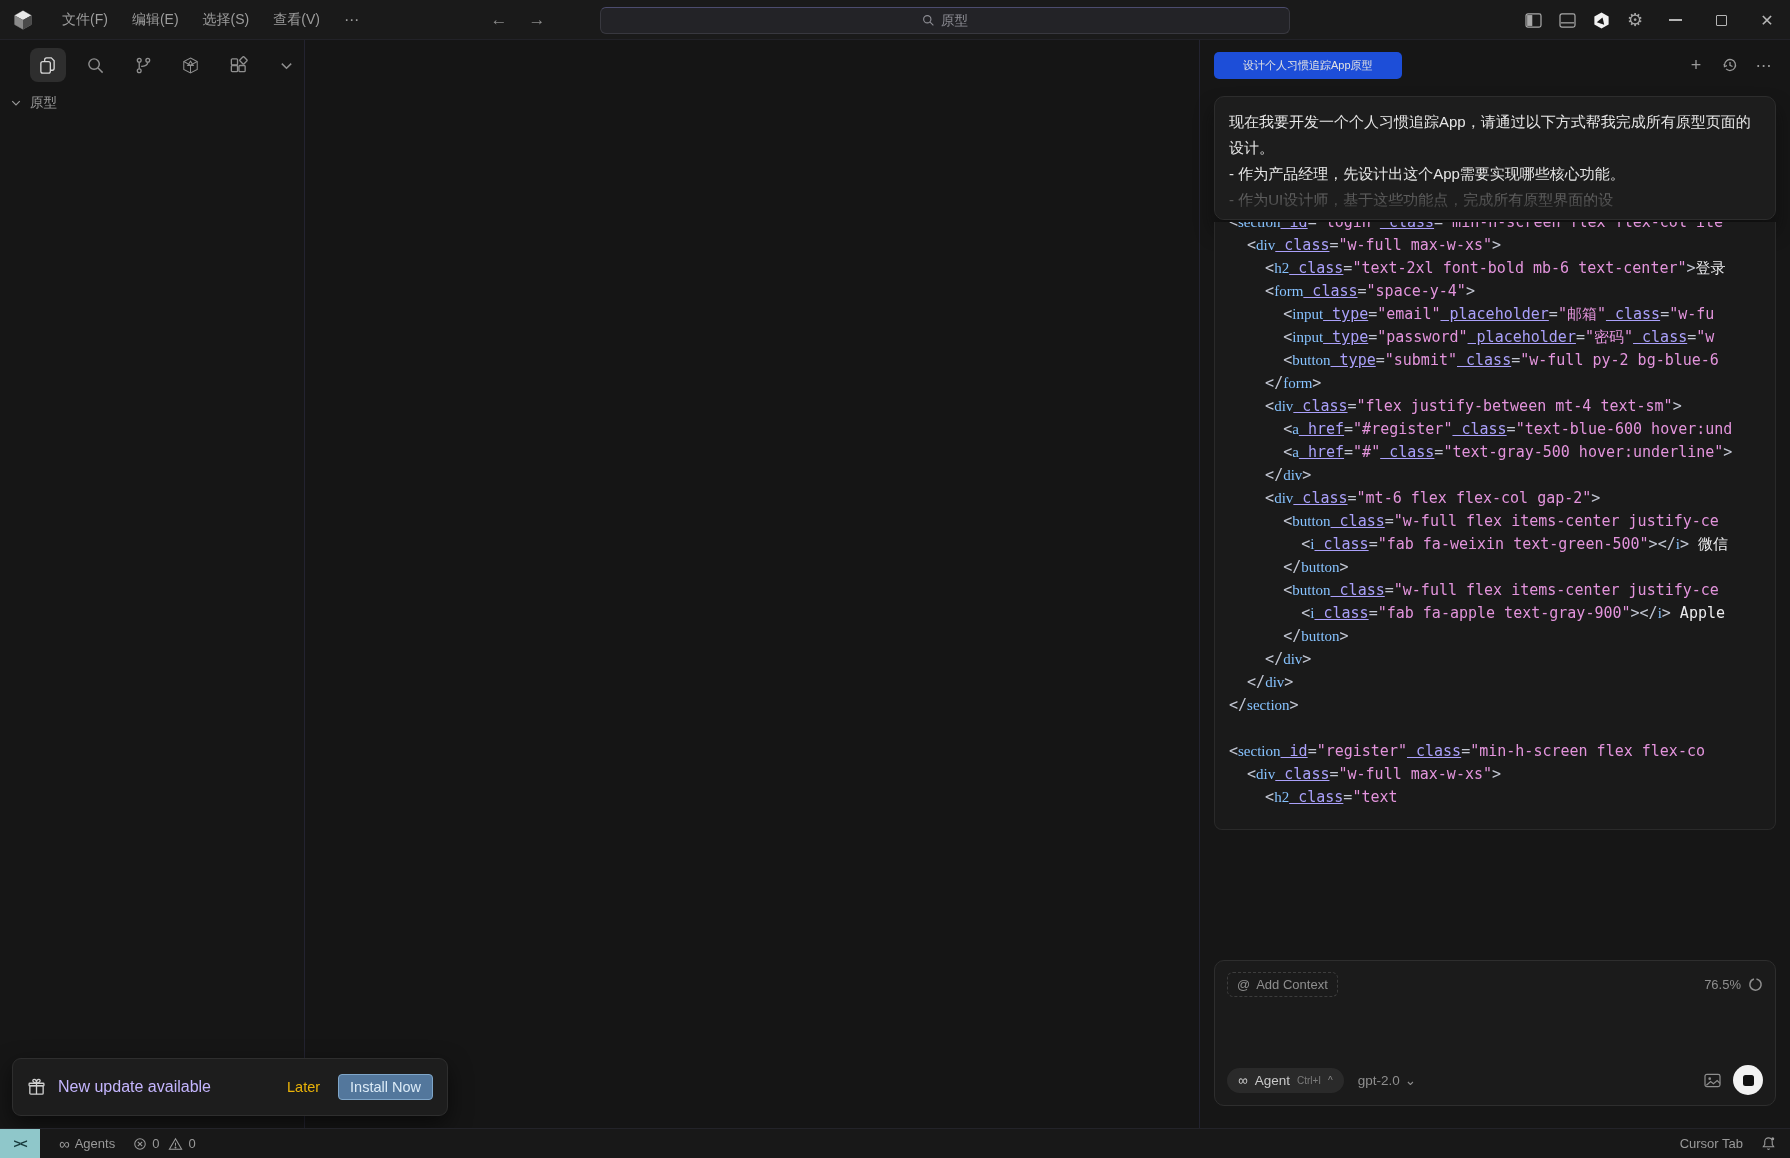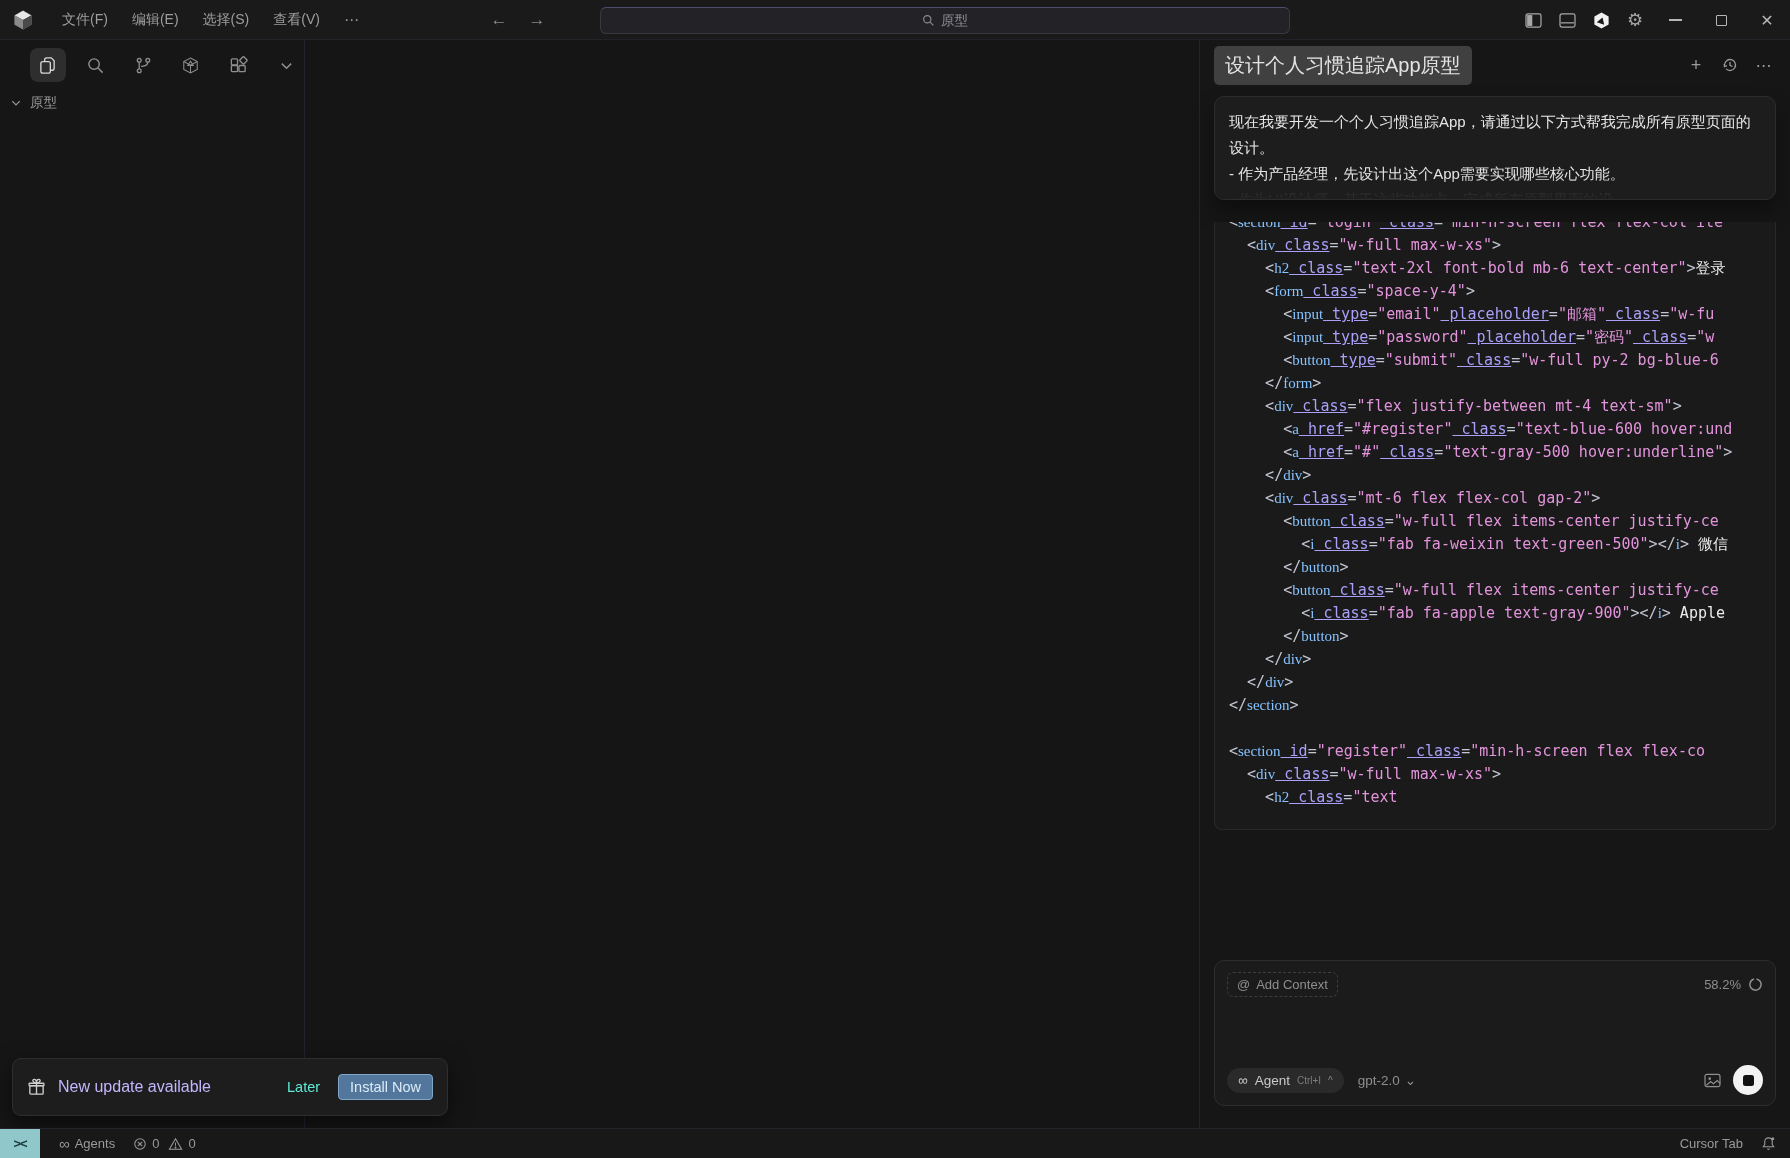--- a/index.html
+++ b/index.html
@@ -36,28 +36,28 @@
   .tree-row { display:flex; align-items:center; gap:8px; padding:6px 0 6px 10px; color:#9a9a9a; font-size:13.5px; }
 
   
   .editor { position:absolute; top:40px; left:306px; right:592px; bottom:30px; background:#151515; }
 
   
   .chat { position:absolute; top:40px; right:0; width:591px; bottom:30px; background:#161616;
     border-left:1px solid #232330; }
   .chat-header { position:absolute; top:8px; left:14px; right:14px; height:34px; display:flex;
     align-items:center; justify-content:space-between; }
-  .chat-tab { background:#404040; color:#e3e3e3; font-size:20px; padding:6px 11px; border-radius:5px;
+  .chat-tab { background:#1d4ed8; color:#e3e3e3; font-size:11px; padding:6px 29px; border-radius:5px;
     max-width:380px; white-space:nowrap; overflow:hidden; }
   .chat-header-icons { display:flex; align-items:center; gap:10px; color:#9a9a9a; }
   .hicon { width:24px; height:24px; display:flex; align-items:center; justify-content:center; border-radius:5px; }
   .plus-glyph { font-size:18px; line-height:1; }
   .dots-glyph { font-size:16px; letter-spacing:1px; }
 
-  .user-msg { position:absolute; top:56px; left:14px; right:14px; height:104px; background:#1d1d1d;
+  .user-msg { position:absolute; top:56px; left:14px; right:14px; height:124px; background:#1d1d1d;
     border:1px solid #2d2d2d; border-radius:10px; padding:12px 14px; overflow:hidden;
     color:#e6e6e6; font-size:15px; line-height:26px; box-shadow:0 12px 18px rgba(10,10,10,.55); }
   .user-msg p { margin:0; }
   .msg-fade { opacity:.32; }
   .user-msg::after { content:""; position:absolute; left:0; right:0; bottom:0; height:22px;
     background:linear-gradient(to bottom, rgba(29,29,29,0), rgba(29,29,29,.95)); }
 
   .code-block { position:absolute; top:182px; left:14px; right:14px; height:608px; background:#1a1a1a;
     border:1px solid #2a2a2a; border-top:none; border-radius:0 0 8px 8px; overflow:hidden;
     font-family:"DejaVu Sans Mono","Liberation Mono",monospace; font-size:15px; line-height:23px;
@@ -83,21 +83,21 @@
   .stop-btn { width:30px; height:30px; border-radius:50%; background:#f2f2f2; display:flex;
     align-items:center; justify-content:center; }
   .stop-square { width:11px; height:11px; border-radius:2.5px; background:#111; }
 
   
   .toast { position:absolute; left:12px; bottom:42px; width:436px; height:58px; background:#1d1d1d;
     border:1px solid #2e2e2e; border-radius:9px; box-shadow:0 8px 22px rgba(0,0,0,.55);
     display:flex; align-items:center; padding:0 14px; }
   .toast-title { color:#c4b5fd; font-size:16px; margin-left:12px; }
   .toast-actions { margin-left:auto; display:flex; align-items:center; gap:12px; }
-  .later-btn { color:#5eead4; font-size:14.5px; padding:4px 6px; }
+  .later-btn { color:#eab308; font-size:14.5px; padding:4px 6px; }
   .install-btn { background:#53779c; border:1px solid #7fa6c9; color:#dcebf7; font-size:14.5px;
     padding:4px 11px; border-radius:4px; }
 
   
   .statusbar { position:absolute; left:0; right:0; bottom:0; height:30px; background:#181818;
     border-top:1px solid #232329; display:flex; align-items:center; font-size:13px; color:#9a9a9a; }
   .remote-badge { width:40px; height:30px; background:#8fc7ca; color:#17393b; display:flex;
     align-items:center; justify-content:center; font-weight:bold; font-size:13px; letter-spacing:-1px; }
   .sb-item { display:flex; align-items:center; gap:5px; padding:0 9px; height:100%; }
   .sb-right { margin-left:auto; display:flex; align-items:center; }
@@ -244,21 +244,21 @@
 
     <div class="code-block"><div class="code-line"><span class="tk-p">&lt;</span><span class="tk-t">section</span><span class="tk-a"> id</span><span class="tk-p">=</span><span class="tk-s">"login"</span><span class="tk-a"> class</span><span class="tk-p">=</span><span class="tk-s">"min-h-screen flex flex-col ite</span></div><div class="code-line"><span class="tk-p">  &lt;</span><span class="tk-t">div</span><span class="tk-a"> class</span><span class="tk-p">=</span><span class="tk-s">"w-full max-w-xs"</span><span class="tk-p">&gt;</span></div><div class="code-line"><span class="tk-p">    &lt;</span><span class="tk-t">h2</span><span class="tk-a"> class</span><span class="tk-p">=</span><span class="tk-s">"text-2xl font-bold mb-6 text-center"</span><span class="tk-p">&gt;</span><span class="tk-x">登录</span></div><div class="code-line"><span class="tk-p">    &lt;</span><span class="tk-t">form</span><span class="tk-a"> class</span><span class="tk-p">=</span><span class="tk-s">"space-y-4"</span><span class="tk-p">&gt;</span></div><div class="code-line"><span class="tk-p">      &lt;</span><span class="tk-t">input</span><span class="tk-a"> type</span><span class="tk-p">=</span><span class="tk-s">"email"</span><span class="tk-a"> placeholder</span><span class="tk-p">=</span><span class="tk-s">"邮箱"</span><span class="tk-a"> class</span><span class="tk-p">=</span><span class="tk-s">"w-fu</span></div><div class="code-line"><span class="tk-p">      &lt;</span><span class="tk-t">input</span><span class="tk-a"> type</span><span class="tk-p">=</span><span class="tk-s">"password"</span><span class="tk-a"> placeholder</span><span class="tk-p">=</span><span class="tk-s">"密码"</span><span class="tk-a"> class</span><span class="tk-p">=</span><span class="tk-s">"w</span></div><div class="code-line"><span class="tk-p">      &lt;</span><span class="tk-t">button</span><span class="tk-a"> type</span><span class="tk-p">=</span><span class="tk-s">"submit"</span><span class="tk-a"> class</span><span class="tk-p">=</span><span class="tk-s">"w-full py-2 bg-blue-6</span></div><div class="code-line"><span class="tk-p">    &lt;/</span><span class="tk-t">form</span><span class="tk-p">&gt;</span></div><div class="code-line"><span class="tk-p">    &lt;</span><span class="tk-t">div</span><span class="tk-a"> class</span><span class="tk-p">=</span><span class="tk-s">"flex justify-between mt-4 text-sm"</span><span class="tk-p">&gt;</span></div><div class="code-line"><span class="tk-p">      &lt;</span><span class="tk-t">a</span><span class="tk-a"> href</span><span class="tk-p">=</span><span class="tk-s">"#register"</span><span class="tk-a"> class</span><span class="tk-p">=</span><span class="tk-s">"text-blue-600 hover:und</span></div><div class="code-line"><span class="tk-p">      &lt;</span><span class="tk-t">a</span><span class="tk-a"> href</span><span class="tk-p">=</span><span class="tk-s">"#"</span><span class="tk-a"> class</span><span class="tk-p">=</span><span class="tk-s">"text-gray-500 hover:underline"</span><span class="tk-p">&gt;</span></div><div class="code-line"><span class="tk-p">    &lt;/</span><span class="tk-t">div</span><span class="tk-p">&gt;</span></div><div class="code-line"><span class="tk-p">    &lt;</span><span class="tk-t">div</span><span class="tk-a"> class</span><span class="tk-p">=</span><span class="tk-s">"mt-6 flex flex-col gap-2"</span><span class="tk-p">&gt;</span></div><div class="code-line"><span class="tk-p">      &lt;</span><span class="tk-t">button</span><span class="tk-a"> class</span><span class="tk-p">=</span><span class="tk-s">"w-full flex items-center justify-ce</span></div><div class="code-line"><span class="tk-p">        &lt;</span><span class="tk-t">i</span><span class="tk-a"> class</span><span class="tk-p">=</span><span class="tk-s">"fab fa-weixin text-green-500"</span><span class="tk-p">&gt;&lt;/</span><span class="tk-t">i</span><span class="tk-p">&gt;</span><span class="tk-x"> 微信</span></div><div class="code-line"><span class="tk-p">      &lt;/</span><span class="tk-t">button</span><span class="tk-p">&gt;</span></div><div class="code-line"><span class="tk-p">      &lt;</span><span class="tk-t">button</span><span class="tk-a"> class</span><span class="tk-p">=</span><span class="tk-s">"w-full flex items-center justify-ce</span></div><div class="code-line"><span class="tk-p">        &lt;</span><span class="tk-t">i</span><span class="tk-a"> class</span><span class="tk-p">=</span><span class="tk-s">"fab fa-apple text-gray-900"</span><span class="tk-p">&gt;&lt;/</span><span class="tk-t">i</span><span class="tk-p">&gt;</span><span class="tk-x"> Apple</span></div><div class="code-line"><span class="tk-p">      &lt;/</span><span class="tk-t">button</span><span class="tk-p">&gt;</span></div><div class="code-line"><span class="tk-p">    &lt;/</span><span class="tk-t">div</span><span class="tk-p">&gt;</span></div><div class="code-line"><span class="tk-p">  &lt;/</span><span class="tk-t">div</span><span class="tk-p">&gt;</span></div><div class="code-line"><span class="tk-p">&lt;/</span><span class="tk-t">section</span><span class="tk-p">&gt;</span></div><div class="code-line">&nbsp;</div><div class="code-line"><span class="tk-p">&lt;</span><span class="tk-t">section</span><span class="tk-a"> id</span><span class="tk-p">=</span><span class="tk-s">"register"</span><span class="tk-a"> class</span><span class="tk-p">=</span><span class="tk-s">"min-h-screen flex flex-co</span></div><div class="code-line"><span class="tk-p">  &lt;</span><span class="tk-t">div</span><span class="tk-a"> class</span><span class="tk-p">=</span><span class="tk-s">"w-full max-w-xs"</span><span class="tk-p">&gt;</span></div><div class="code-line"><span class="tk-p">    &lt;</span><span class="tk-t">h2</span><span class="tk-a"> class</span><span class="tk-p">=</span><span class="tk-s">"text</span></div></div>
 
     <div class="chat-input">
       <div class="ci-row1">
         <span class="ctx-chip">
           <span>@</span>
           <span>Add Context</span>
         </span>
         <span class="usage">
-          <span>58.2%</span>
+          <span>76.5%</span>
           <svg width="15" height="15" viewBox="0 0 16 16">
             <circle cx="8" cy="8" r="6" fill="none" stroke="#8e8e8e" stroke-width="1.6" stroke-dasharray="34 3.7" transform="rotate(-80 8 8)"></circle>
           </svg>
         </span>
       </div>
       <div class="ci-row3">
         <span class="agent-pill">
           <span>∞</span>
           <span>Agent</span>
           <span class="shortcut">Ctrl+I</span>

